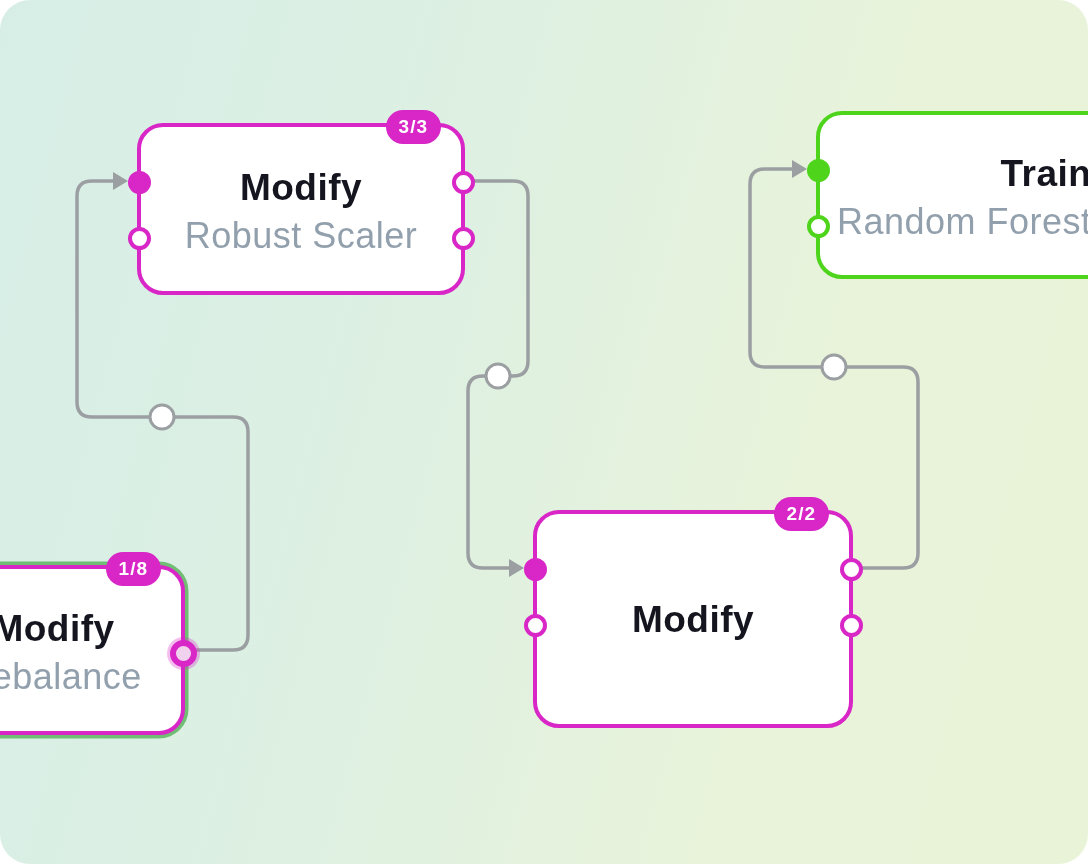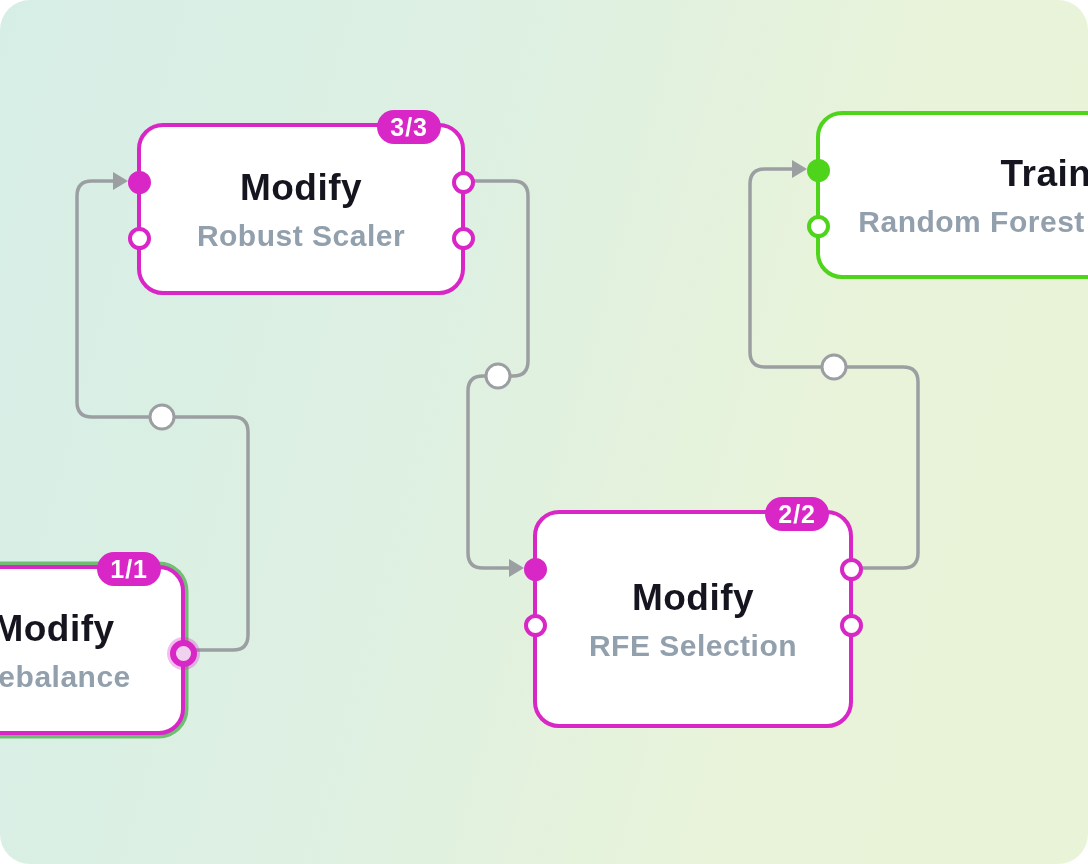--- a/index.html
+++ b/index.html
@@ -30,31 +30,31 @@
   .node.green { border-color:var(--green); }
   .node.selected { box-shadow:0 0 0 3.5px var(--selection-green); }
 
   .node-title {
     font-size:37px; font-weight:700; line-height:43px;
     color:var(--title-color); letter-spacing:0.5px;
     white-space:nowrap;
     text-align:right;
   }
   .node-subtitle {
-    font-size:30px; font-weight:700; line-height:35px;
+    font-size:36px; font-weight:400; line-height:35px;
     color:var(--subtitle-color); letter-spacing:0.5px;
     white-space:nowrap;
   }
 
   .badge {
     position:absolute; top:-17px; right:20px;
     height:34px; padding:0 13px;
     background:var(--magenta);
     border-radius:17px;
-    color:#ffffff; font-size:25px; font-weight:700; letter-spacing:1px;
+    color:#ffffff; font-size:19px; font-weight:700; letter-spacing:1px;
     display:flex; align-items:center; justify-content:center;
     white-space:nowrap;
   }
 
   .port {
     position:absolute;
     width:23px; height:23px; border-radius:50%;
     background:#ffffff;
     border:4.5px solid var(--magenta);
   }
@@ -104,29 +104,28 @@
   </div>
 
   <div class="node green" style="left:816px; top:111px; width:460px; height:168px;">
     <div class="node-title">Train</div>
     <div class="node-subtitle">Random Forest Classifier</div>
     <div class="port green filled pos-left-top"></div>
     <div class="port green pos-left-bottom"></div>
   </div>
 
   <div class="node selected" style="left:-78px; top:565px; width:263px; height:170px;">
-    <div class="badge">1/1</div>
+    <div class="badge">1/8</div>
     <div class="node-title">Modify</div>
     <div class="node-subtitle">Rebalance</div>
     <div class="port pale pos-right-center"></div>
   </div>
 
   <div class="node" style="left:533px; top:510px; width:320px; height:218px;">
     <div class="badge">2/2</div>
     <div class="node-title">Modify</div>
-    <div class="node-subtitle">RFE Selection</div>
     <div class="port filled pos-left-top"></div>
     <div class="port pos-left-bottom"></div>
     <div class="port pos-right-top"></div>
     <div class="port pos-right-bottom"></div>
   </div>
 
 </div>
 
 </body></html>

